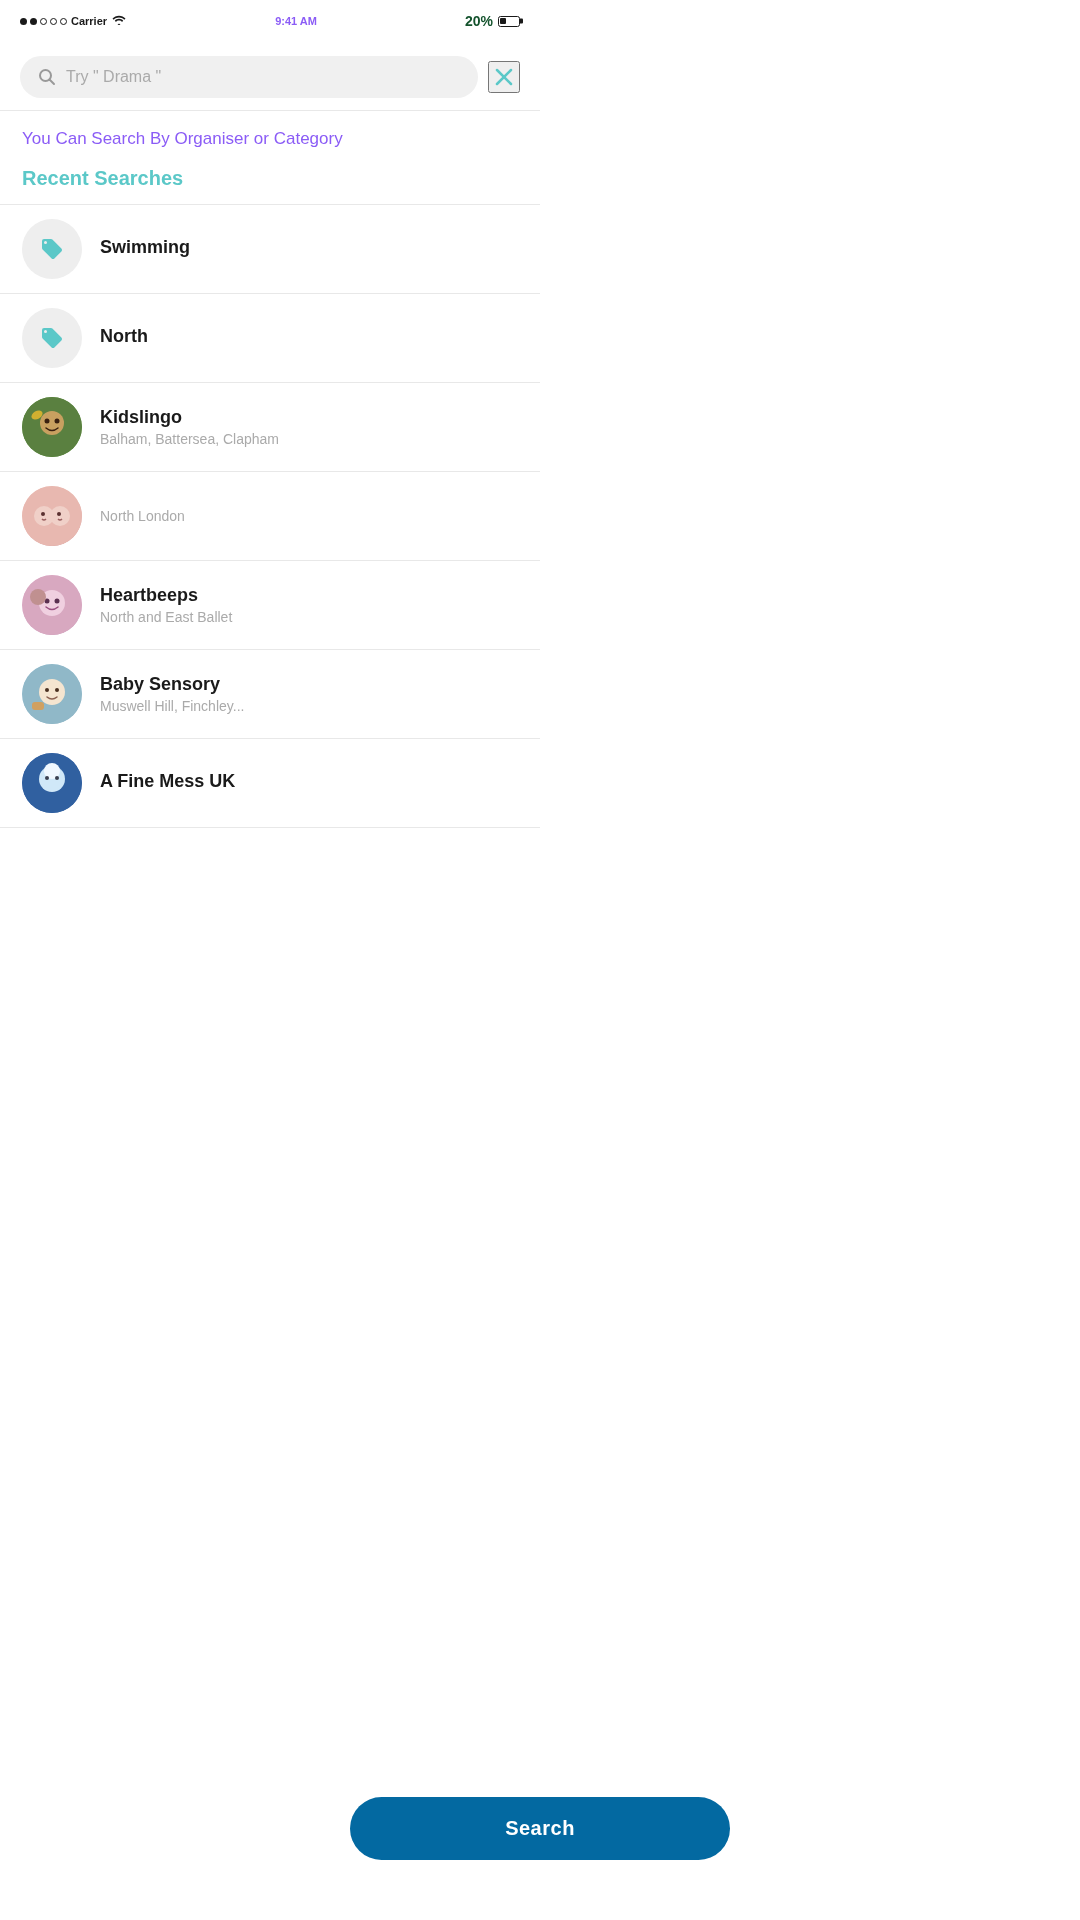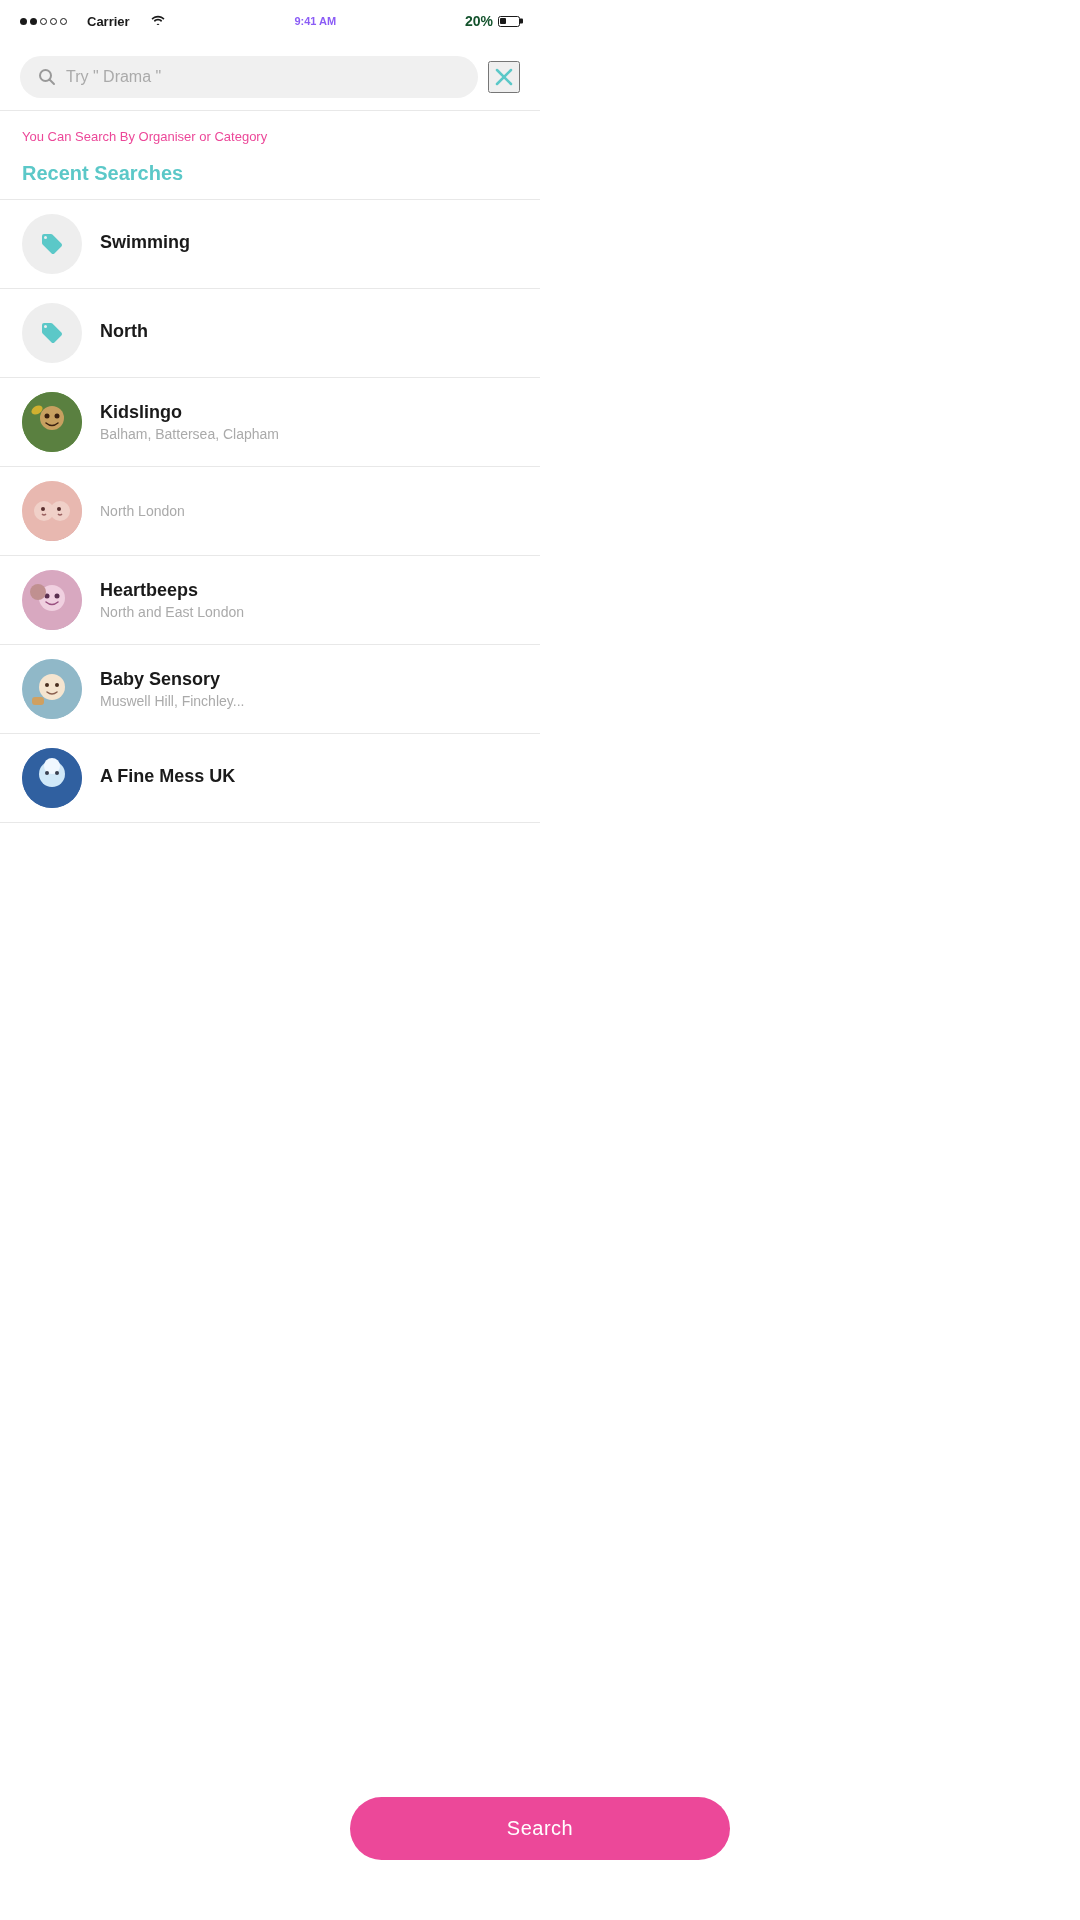--- a/index.html
+++ b/index.html
@@ -20,22 +20,22 @@
       display: flex;
       justify-content: space-between;
       align-items: center;
       padding: 10px 20px 8px 20px;
       height: 40px;
       background: #fff;
     }
     .status-left {
       display: flex;
       align-items: center;
-      gap: 20px;
-      font-size: 13px;
+      gap: 4px;
+      font-size: 11px;
       font-weight: 600;
       color: #1a1a1a;
     }
     .signal-dots {
       display: flex;
       gap: 3px;
       align-items: center;
     }
     .dot {
       width: 7px;
@@ -140,22 +140,22 @@
     
     .divider {
       height: 1px;
       background: #e8e8e8;
       margin: 0;
     }
 
     
     .hint-text {
       padding: 18px 22px 8px 22px;
-      font-size: 13px;
-      color: #ec4899;
+      font-size: 17px;
+      color: #8b5cf6;
     }
 
     
     .recent-heading {
       padding: 10px 22px 14px 22px;
       font-size: 20px;
       font-weight: 700;
       color: #5bc8c8;
     }
 
@@ -202,25 +202,25 @@
       position: fixed;
       bottom: 60px;
       left: 50%;
       transform: translateX(-50%);
       width: 380px;
       z-index: 100;
     }
     .search-button {
       width: 100%;
       padding: 20px 0;
-      background: #ec4899;
+      background: #0369a1;
       border: none;
       border-radius: 35px;
       font-size: 20px;
-      font-weight: 400;
+      font-weight: 700;
       color: #fff;
       cursor: pointer;
       letter-spacing: 0.5px;
     }
 
     
     .face-kidslingo {
       position: relative;
       width: 60px;
       height: 60px;
@@ -387,21 +387,21 @@
       <circle cx="30" cy="30" r="30" fill="#d8a8c0"></circle>
       <circle cx="30" cy="28" r="13" fill="#f0d0e0"></circle>
       <circle cx="25" cy="26" r="2.5" fill="#5a3050"></circle>
       <circle cx="35" cy="26" r="2.5" fill="#5a3050"></circle>
       <path d="M24 32 Q30 37 36 32" stroke="#9a5080" stroke-width="1.5" fill="none" stroke-linecap="round"></path>
       <circle cx="16" cy="22" r="8" fill="#c09090"></circle>
     </svg>
   </div>
   <div class="item-info">
     <div class="item-title">Heartbeeps</div>
-    <div class="item-subtitle">North and East London</div>
+    <div class="item-subtitle">North and East Ballet</div>
   </div>
 </div>
 <div class="divider"></div>
 
 <div class="list-item">
   <div class="avatar-wrap face-baby">
     <svg width="60" height="60" viewBox="0 0 60 60">
       <circle cx="30" cy="30" r="30" fill="#90b8c8"></circle>
       <circle cx="30" cy="28" r="13" fill="#f5e5d0"></circle>
       <circle cx="25" cy="26" r="2" fill="#4a3020"></circle>

